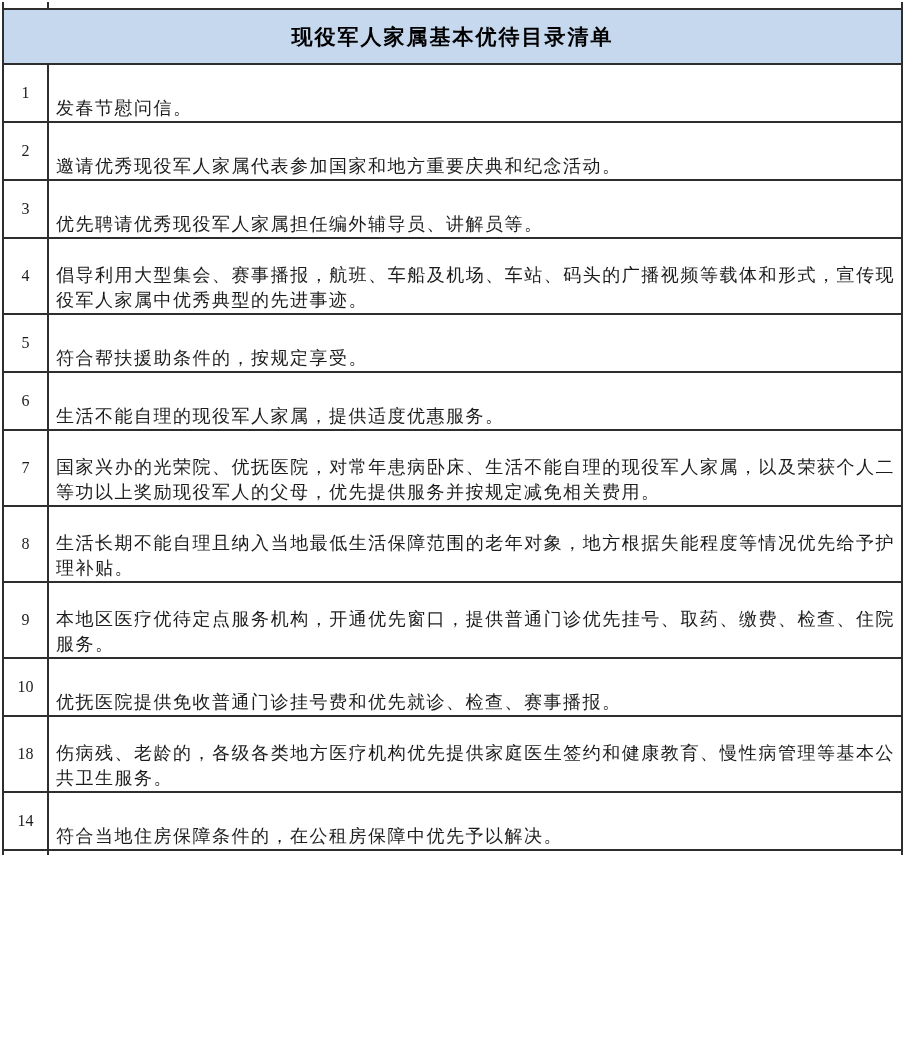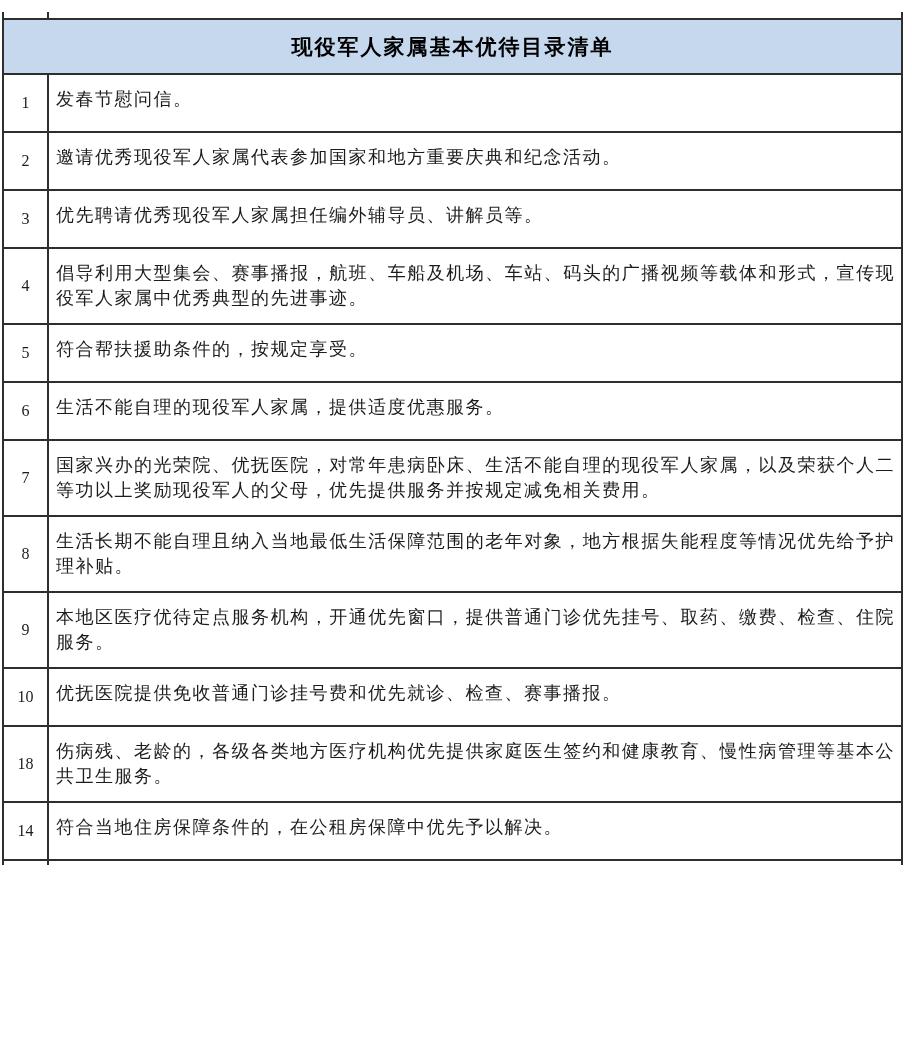--- a/index.html
+++ b/index.html
@@ -14,21 +14,21 @@
     overflow: hidden;
     font-family: "Liberation Serif", serif;
   }
   .page {
     position: relative;
     width: 912px; height: 1040px;
     background: #ffffff;
   }
   .tbl {
     position: absolute;
-    left: 2px; top: 12px;
+    left: 2px; top: 2px;
     width: 901px;
     border-left: 2px solid var(--border);
     border-right: 2px solid var(--border);
   }
   
   .prow { height: 6px; display: flex; }
   .prow .num { border-bottom: none; }
   .prow-bot { height: 4px; display: flex; }
   .prow-bot .num { border-bottom: none; }
   .hrow {
@@ -56,21 +56,21 @@
     width: 45px;
     flex: 0 0 45px;
     border-right: 2px solid var(--border);
     display: flex; align-items: center; justify-content: center;
     font-family: "Liberation Serif", serif;
     font-size: 16px;
     color: var(--text);
   }
   .txt {
     flex: 1;
-    display: flex; align-items: flex-start;
+    display: flex; align-items: flex-end;
     padding: 12px 6px 0 7px;
     overflow: hidden;
   }
   .txt-inner {
     width: 100%;
     font-size: 18px;
     line-height: 25px;
     letter-spacing: 1.5px;
     color: var(--text);
     text-align: justify;

